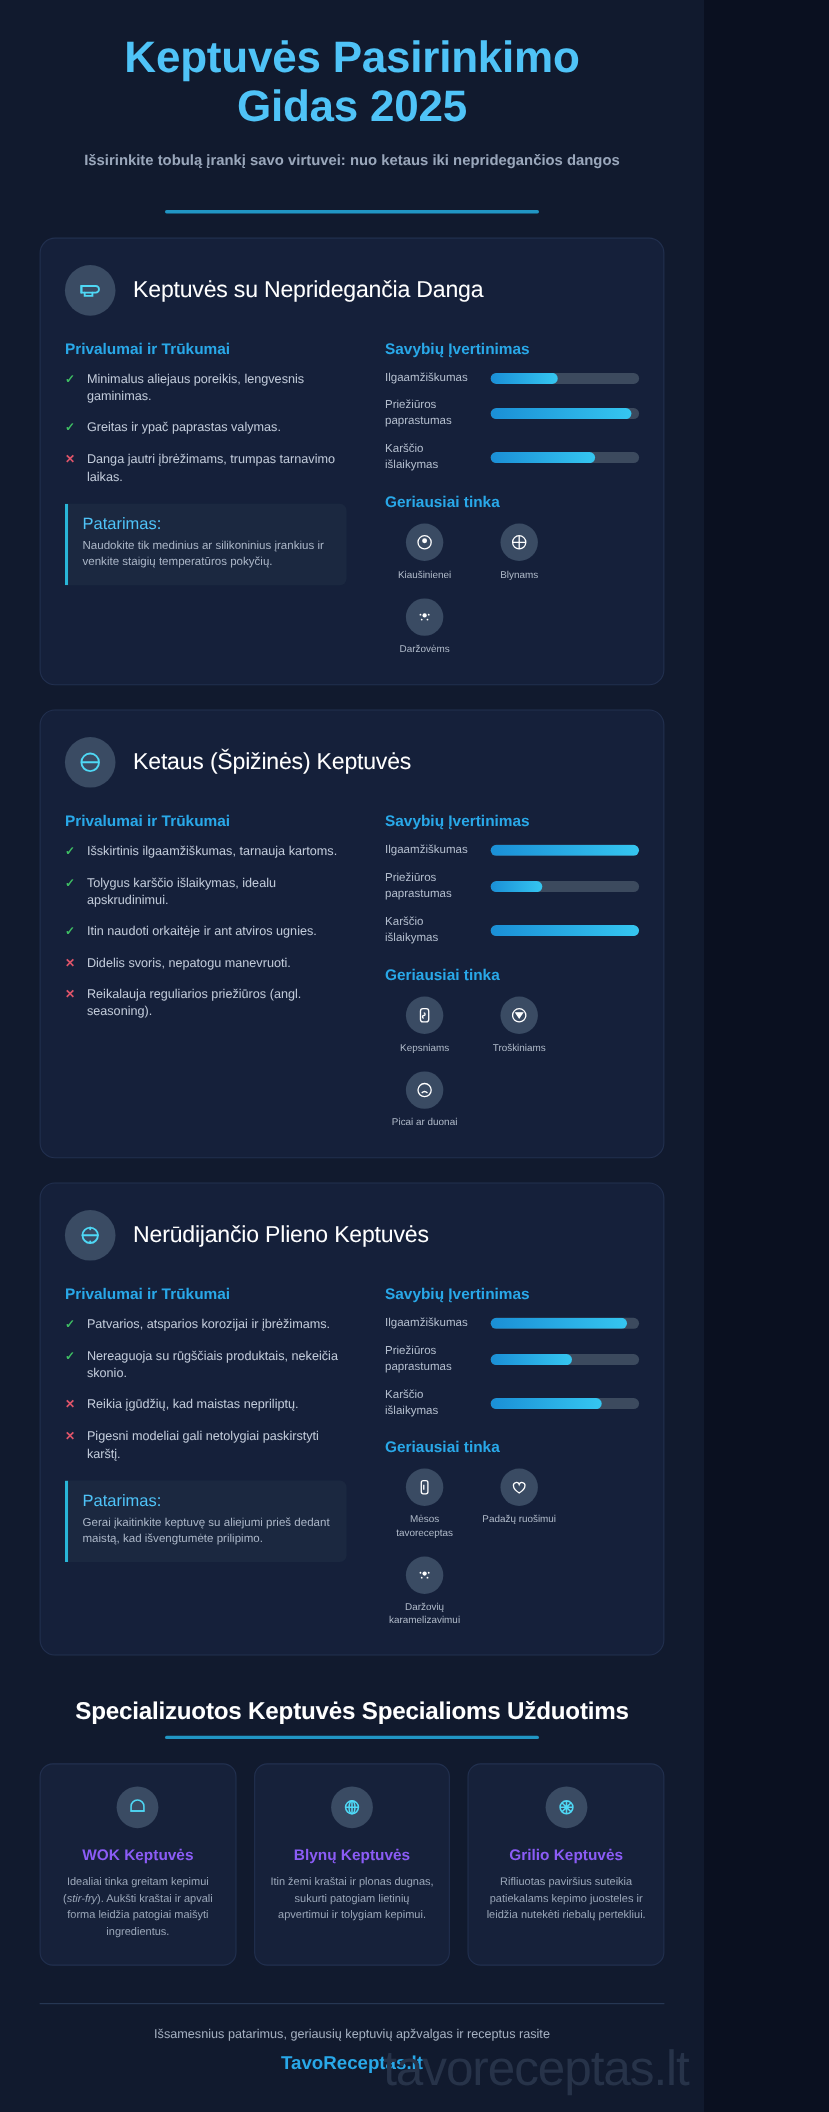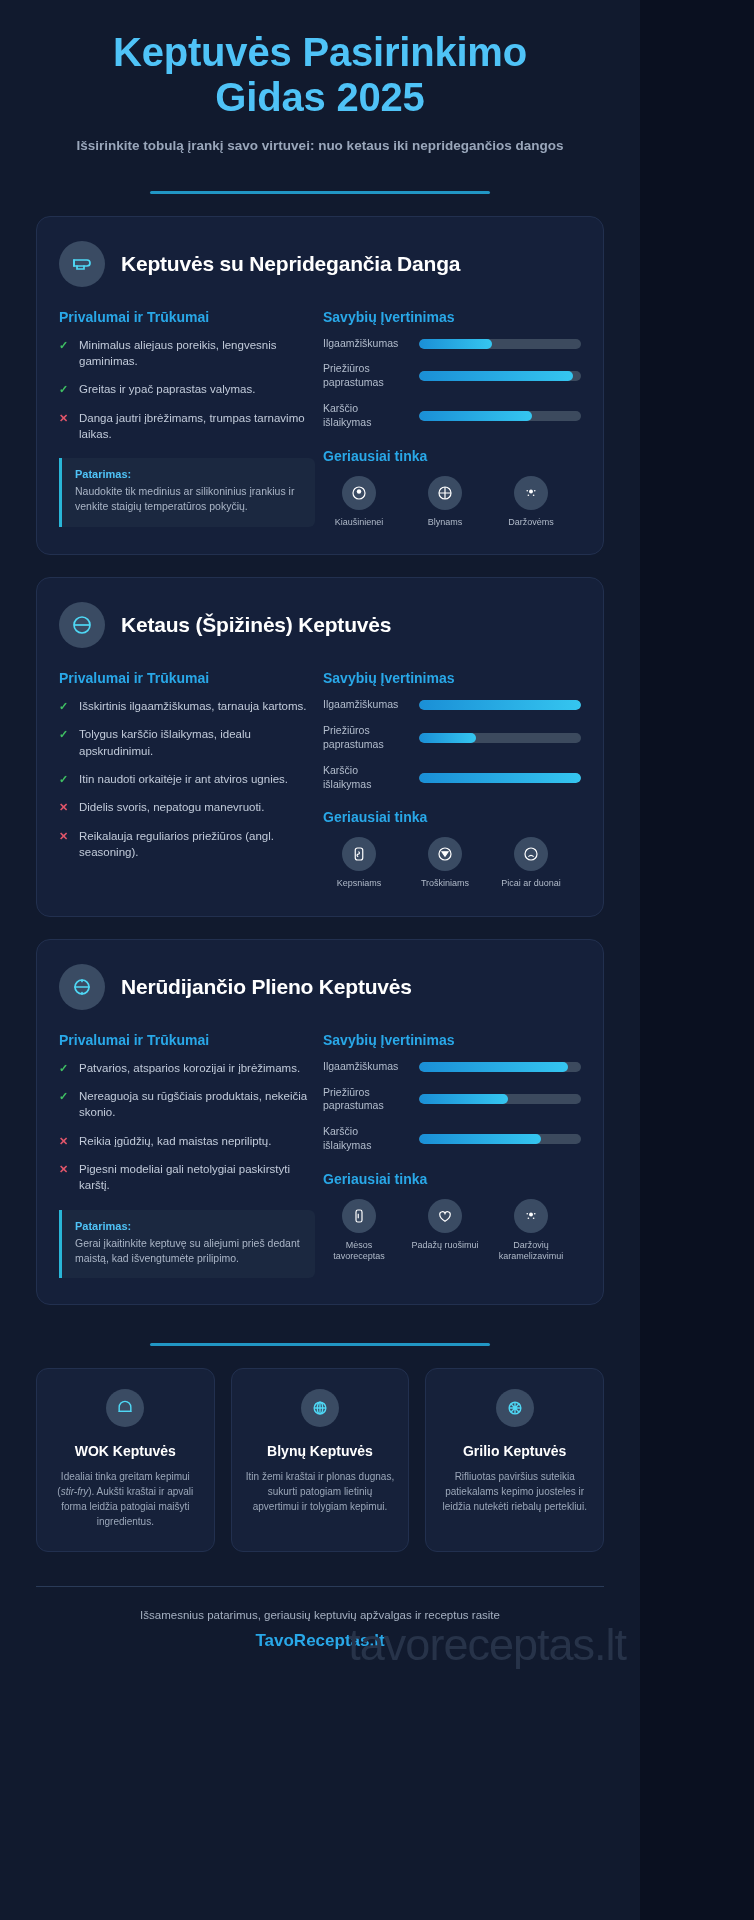--- a/index.html
+++ b/index.html
@@ -76,28 +76,28 @@
   .card-badge {
     width: 46px; height: 46px;
     border-radius: 50%;
     background: #3a4b63;
     display: flex; align-items: center; justify-content: center;
     flex: 0 0 auto;
   }
   .card-badge svg { width: 24px; height: 24px; }
   .card-title {
     font-size: 21px;
-    font-weight: 700;
+    font-weight: 400;
     color: #ffffff;
     letter-spacing: -0.2px;
   }
 
   .card-cols {
     display: flex;
-    gap: 8px;
+    gap: 35px;
   }
   .col-left { width: 256px; flex: 0 0 256px; }
   .col-right { flex: 1 1 auto; }
 
   .col-title {
     font-size: 14px;
     font-weight: 700;
     color: #29a8e8;
     margin-bottom: 12px;
   }
@@ -125,22 +125,22 @@
 
   
   .tip {
     margin-top: 16px;
     background: #1b2840;
     border-left: 3px solid #29b6d8;
     border-radius: 0 6px 6px 0;
     padding: 10px 13px 12px;
   }
   .tip-label {
-    font-size: 11px;
-    font-weight: 700;
+    font-size: 15px;
+    font-weight: 400;
     color: #4fc3f7;
     margin-bottom: 4px;
   }
   .tip-text {
     font-size: 10.5px;
     line-height: 1.45;
     color: #aab5c6;
   }
 
   
@@ -218,21 +218,21 @@
     width: 38px; height: 38px;
     border-radius: 50%;
     background: #3a4b63;
     margin: 0 auto 16px;
     display: flex; align-items: center; justify-content: center;
   }
   .spec-circle svg { width: 20px; height: 20px; }
   .spec-title {
     font-size: 14px;
     font-weight: 700;
-    color: #ffffff;
+    color: #8b5cf6;
     margin-bottom: 10px;
   }
   .spec-text {
     font-size: 10px;
     line-height: 1.5;
     color: #9aa6b8;
   }
   .spec-text i { font-style: italic; }
 
   
@@ -557,20 +557,21 @@
                 </svg>
             </div>
             <div class="bestfor-label">Daržovių karamelizavimui</div>
           </div>
         </div>
       </div>
     </div>
   </div>
 
   <div class="section-heading">
+    <h2>Specializuotos Keptuvės Specialioms Užduotims</h2>
     <div class="section-rule"></div>
   </div>
 
   <div class="spec-grid">
     <div class="spec-card">
       <div class="spec-circle">
         <svg viewBox="0 0 24 24" fill="none" stroke="#4fd8f5" stroke-width="1.7" stroke-linecap="round">
             <path d="M5 11a7 7 0 0 1 14 0v5H5z"></path>
             <path d="M5 16h14"></path>
           </svg>

